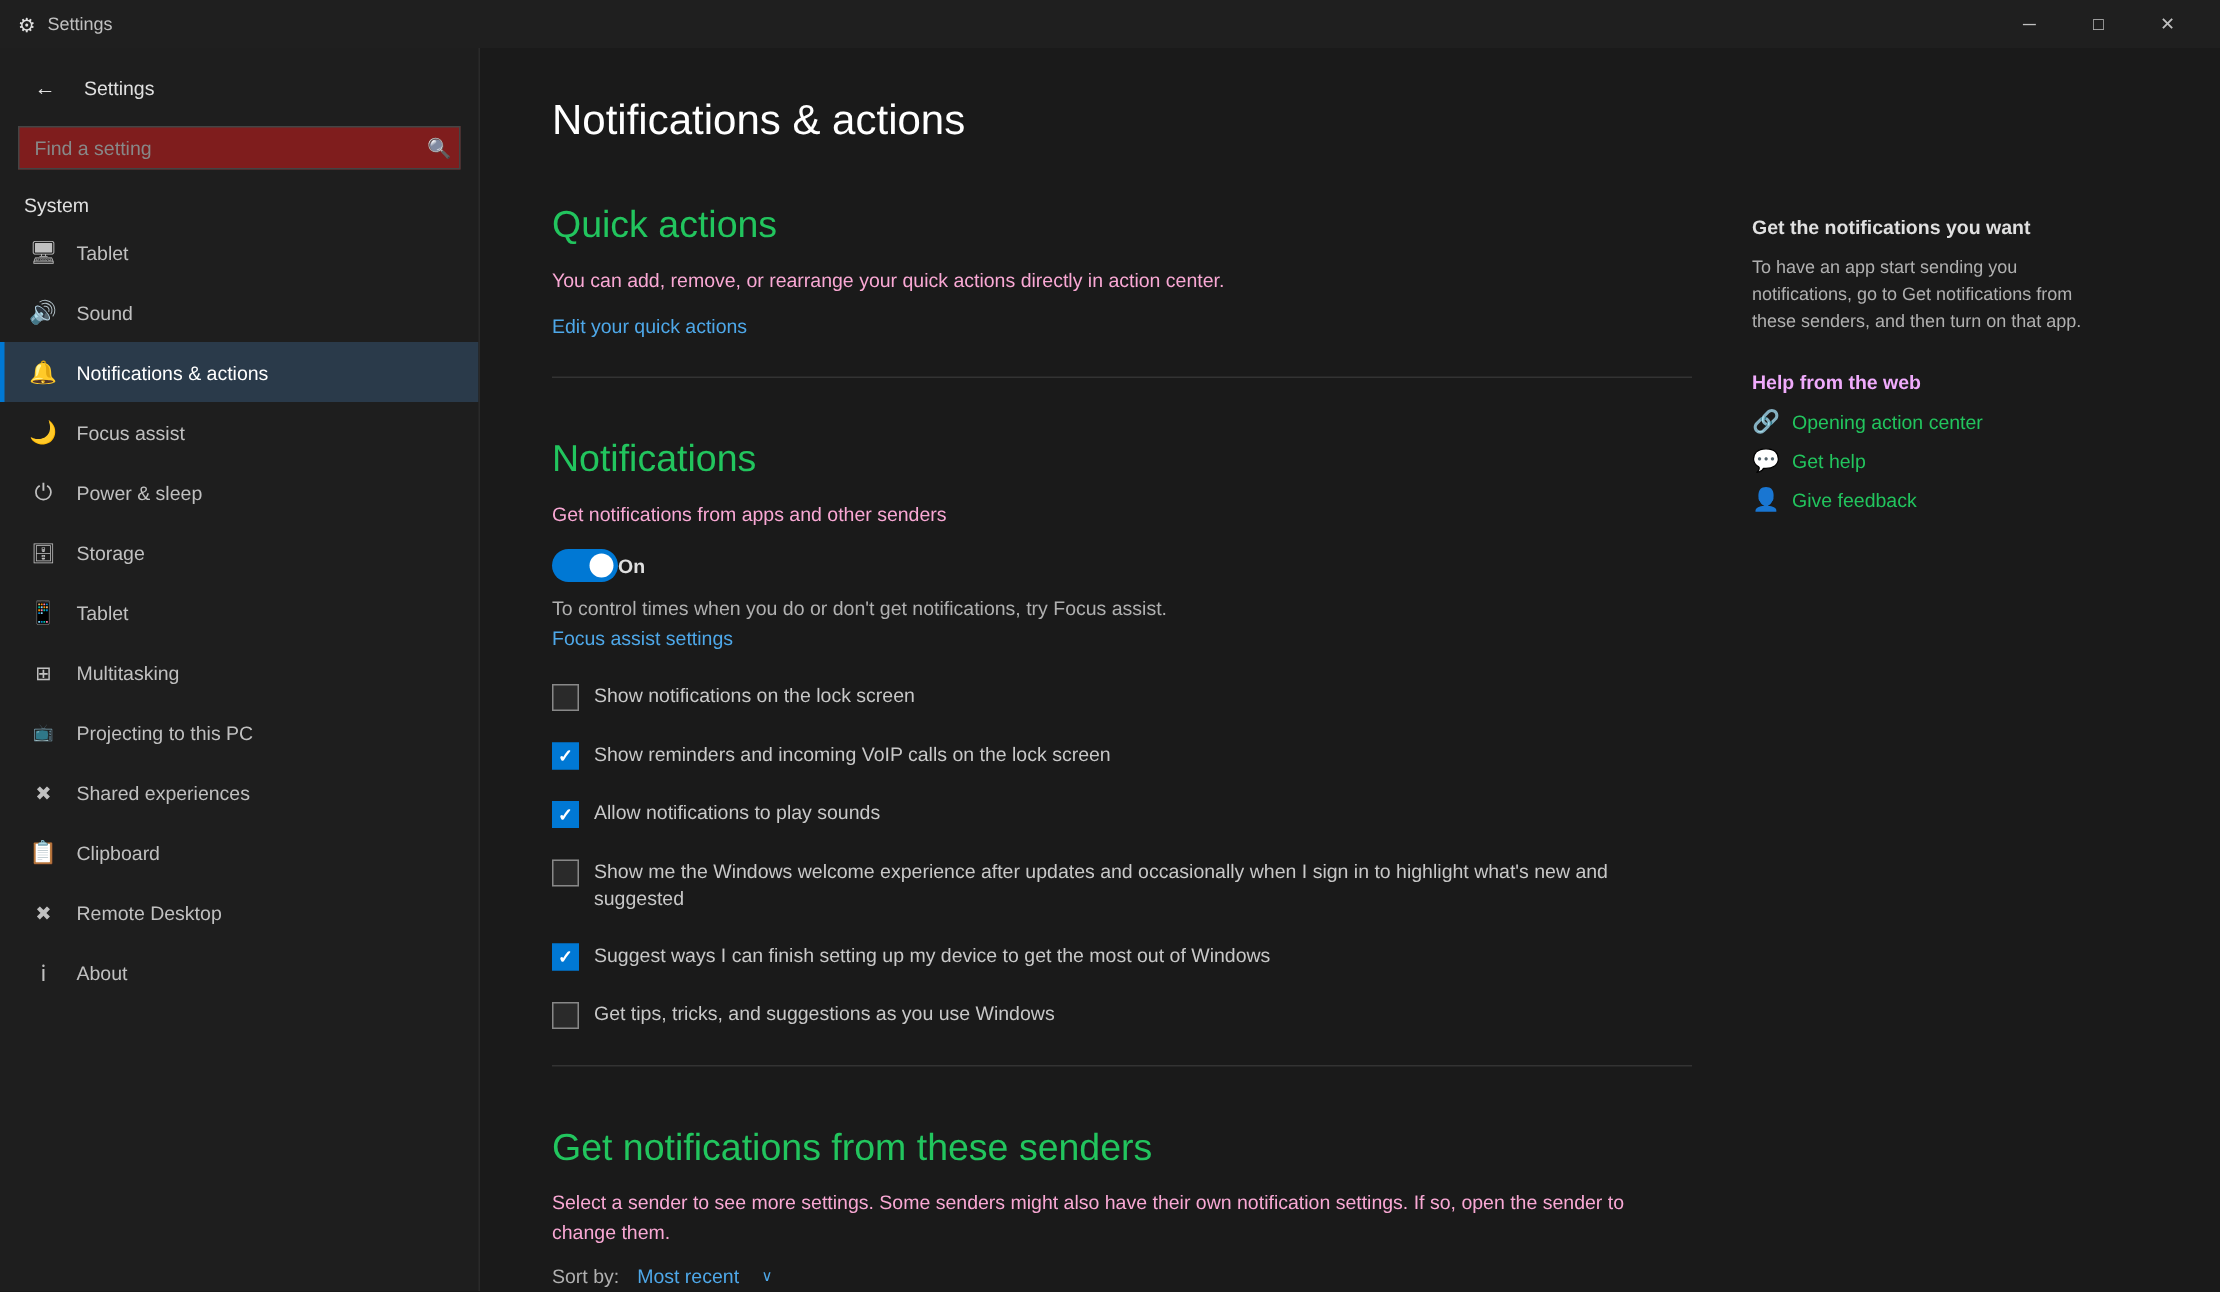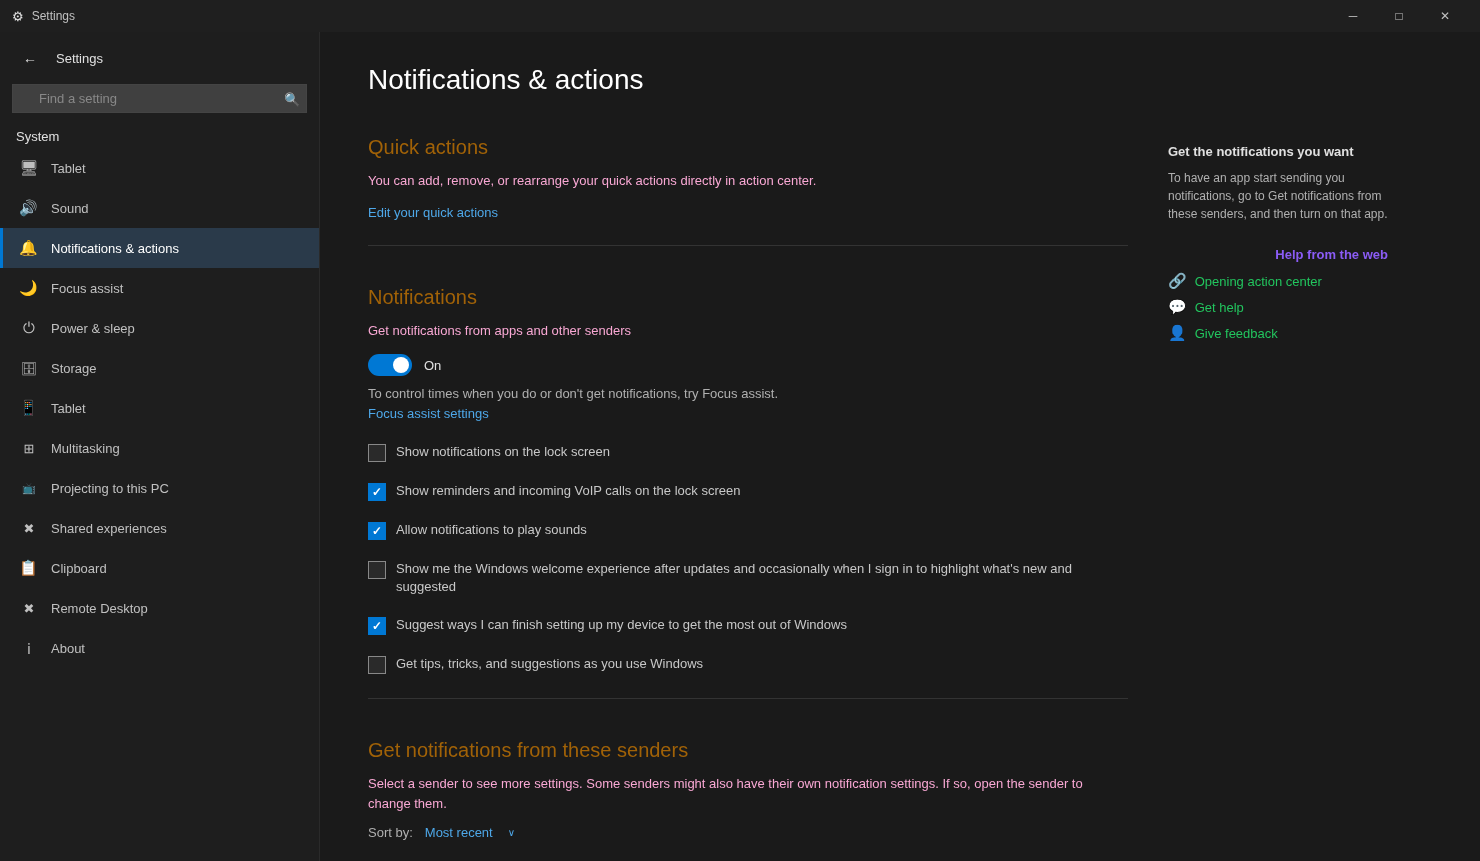--- a/index.html
+++ b/index.html
@@ -88,24 +88,24 @@
     .sidebar-app-title {
       font-size: 13px;
       color: #e0e0e0;
     }
     .search-box {
       margin: 4px 12px 8px 12px;
       position: relative;
     }
     .search-input {
       width: 100%;
-      background: #404040;
+      background: #7f1d1d;
       border: 1px solid #444;
       color: #e0e0e0;
-      padding: 6px 30px 6px 26px;
+      padding: 6px 30px 6px 10px;
       font-size: 13px;
       outline: none;
     }
     .search-input::placeholder { color: #888; }
     .search-icon-btn {
       position: absolute;
       right: 6px;
       top: 50%;
       transform: translateY(-50%);
       background: none;
@@ -158,45 +158,45 @@
       flex: 1;
       max-width: 760px;
     }
     .page-title {
       font-size: 28px;
       font-weight: 300;
       color: #ffffff;
       margin-bottom: 28px;
     }
     .section-title {
-      font-size: 20px;
+      font-size: 25px;
       font-weight: 400;
-      color: #a16207;
+      color: #22c55e;
       margin-bottom: 12px;
       margin-top: 40px;
     }
     .section-desc {
       font-size: 13px;
       color: #f9a8d4;
       margin-bottom: 12px;
       line-height: 1.5;
     }
     .link-blue {
       color: #4ea8e9;
       cursor: pointer;
       text-decoration: none;
       font-size: 13px;
     }
 
     
     .toggle-row {
       display: flex;
       align-items: center;
-      gap: 12px;
       margin: 14px 0 8px 0;
+      font-weight: bold;
     }
     .toggle {
       width: 44px;
       height: 22px;
       background: #0078d4;
       border-radius: 11px;
       position: relative;
       cursor: pointer;
       flex-shrink: 0;
     }
@@ -292,23 +292,22 @@
     }
     .right-desc {
       font-size: 12px;
       color: #b0b0b0;
       line-height: 1.5;
       margin-bottom: 24px;
     }
     .right-help-title {
       font-size: 13px;
       font-weight: 600;
-      color: #8b5cf6;
+      color: #f0abfc;
       margin-bottom: 10px;
-      text-align: right;
     }
     .right-link-row {
       display: flex;
       align-items: center;
       gap: 8px;
       margin-bottom: 8px;
       cursor: pointer;
     }
     .right-link-icon {
       font-size: 15px;

